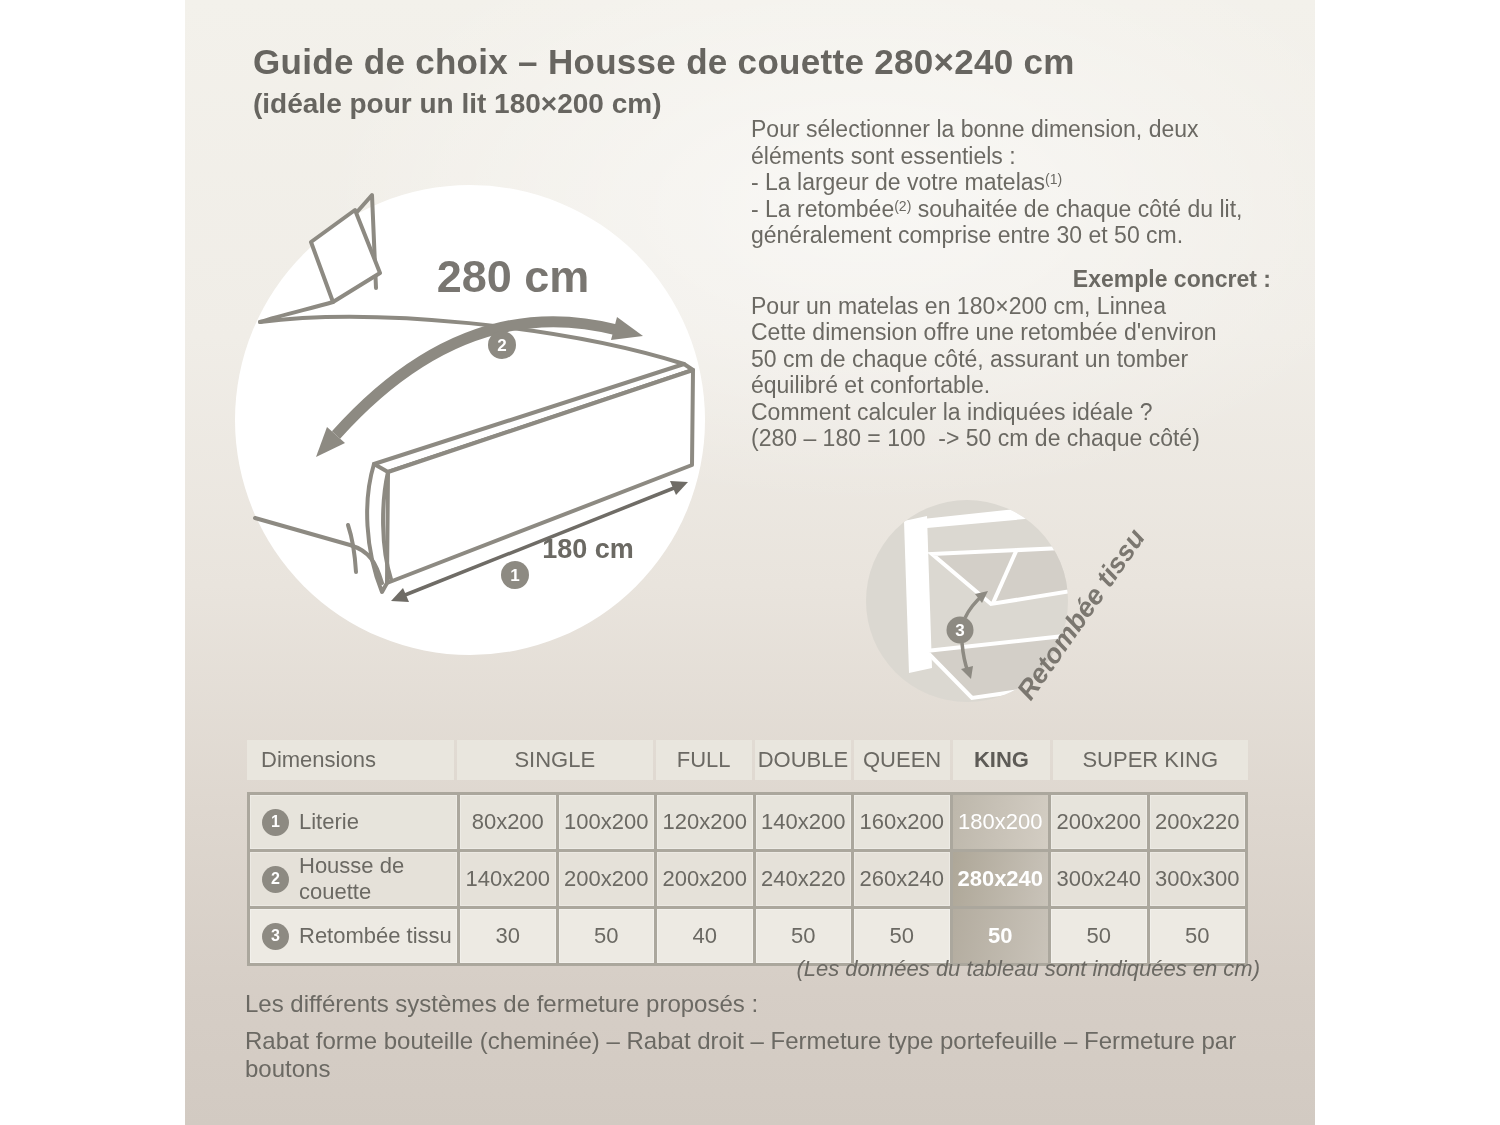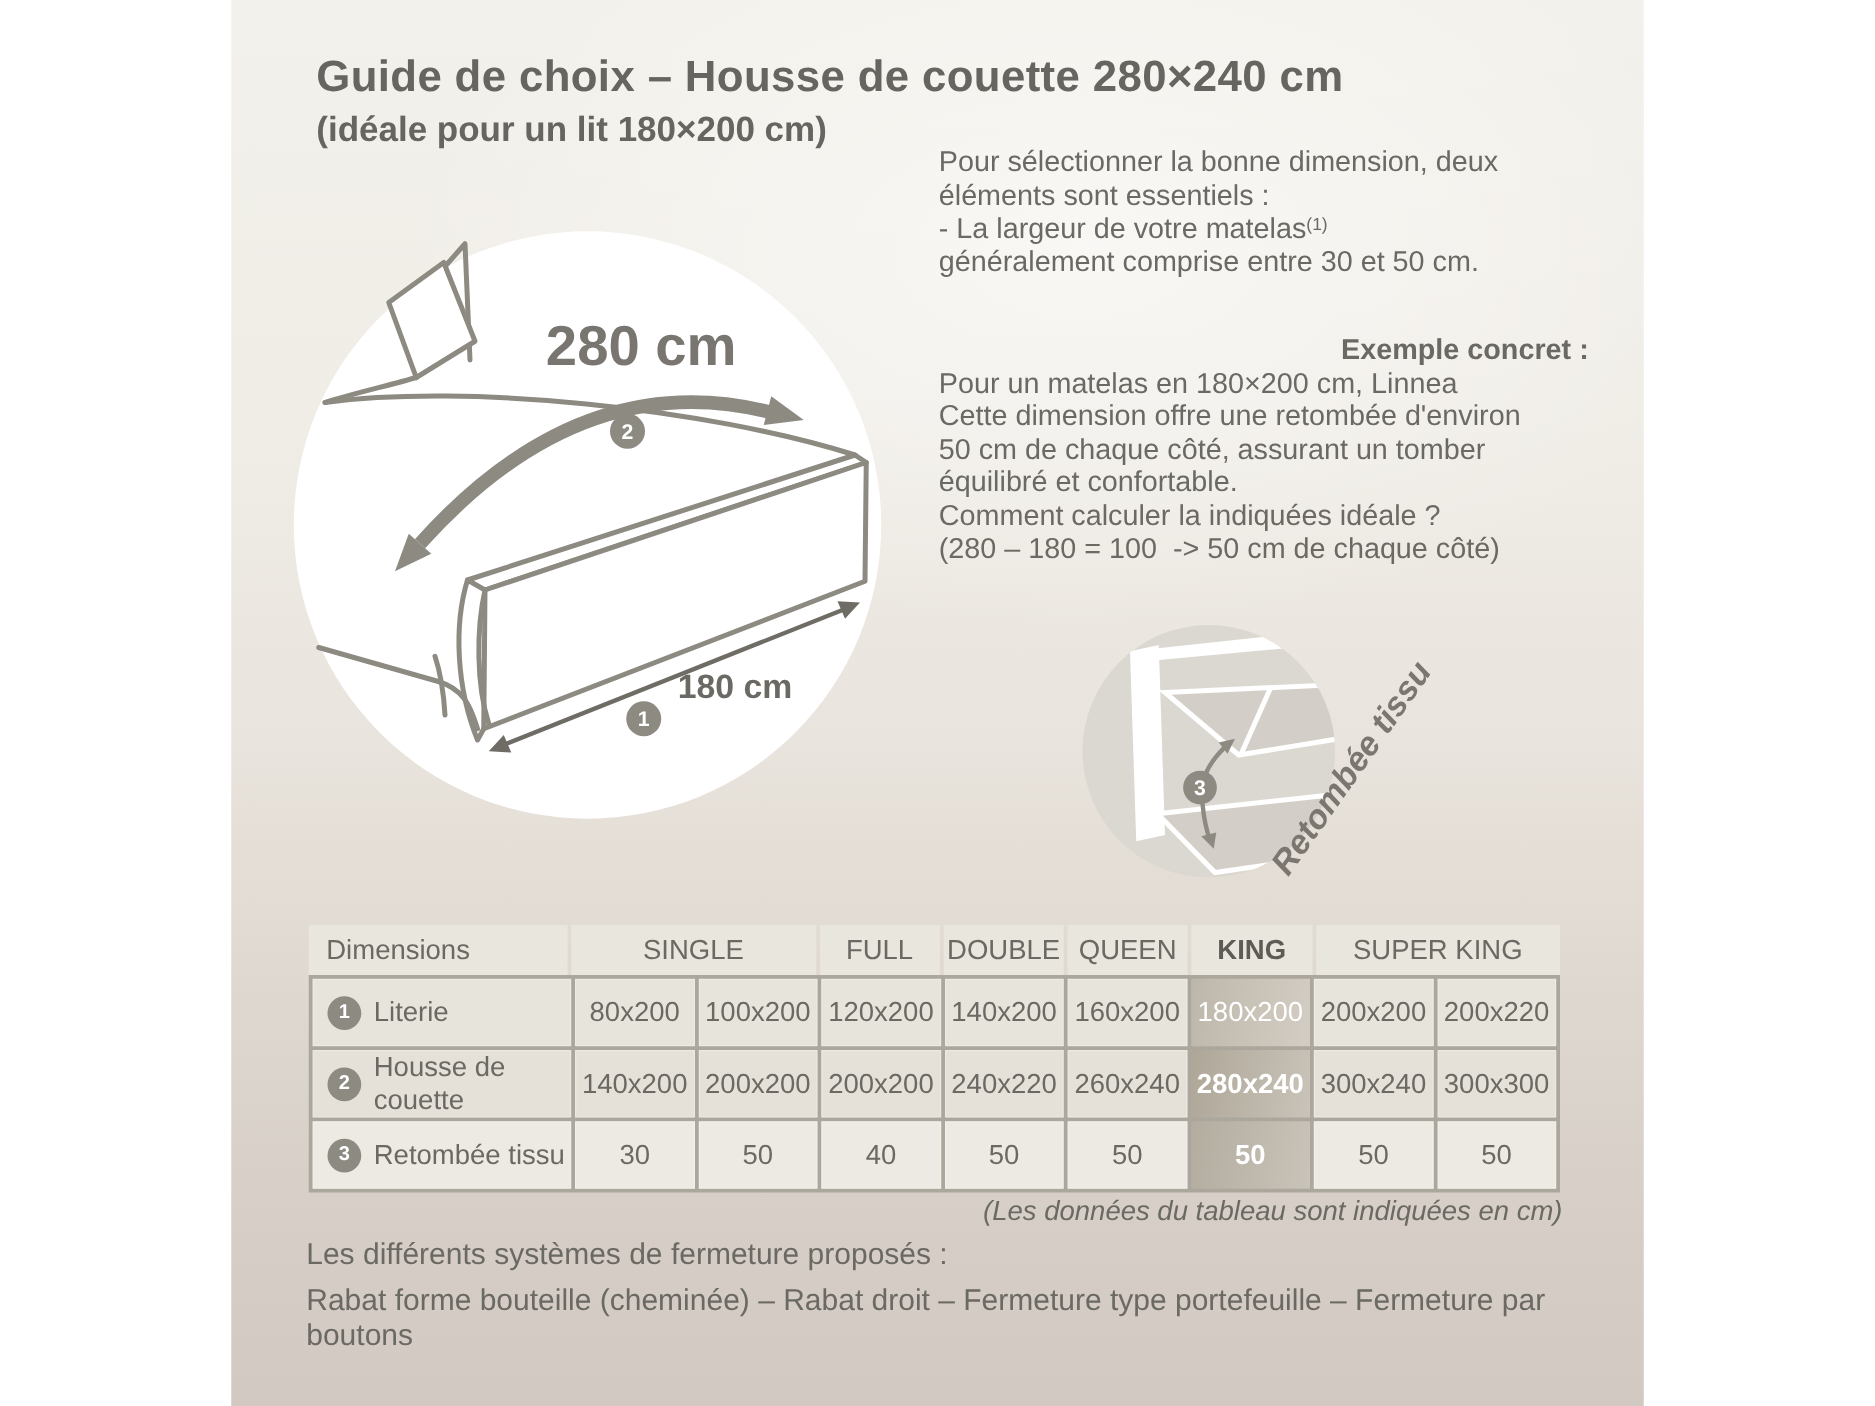--- a/index.html
+++ b/index.html
@@ -26,58 +26,59 @@
   .example .hd { font-weight:bold;text-align:right; }
   .example .ln { white-space:pre-wrap; }
 
   .bed-svg { left:48px; top:183px; }
   .bed-svg text, .drop-svg text { font-family:"Liberation Sans", sans-serif; }
   .drop-svg { left:680px; top:497px; }
   .drop-label { left:826px; top:688px; transform:rotate(-55deg); transform-origin:0 0;
     font-size:27px; font-weight:bold; font-style:italic; color:#7b7770; white-space:nowrap; }
 
   .table-wrap { left:62px; top:740px; width:1001px; }
-  .thead { display:grid; grid-template-columns:207px repeat(8,1fr); gap:3px; height:40px; margin-bottom:0; }
+  .thead { display:grid; grid-template-columns:207px repeat(8,1fr); gap:3px; height:40px; margin-bottom:12px; }
   .th { background:#e9e6de; display:flex; align-items:center; justify-content:center;
         font-size:22px; color:#6b6963; }
   .th.dims { justify-content:flex-start; padding-left:14px; }
   .th.kingh { font-weight:bold; color:#5d5b56; }
   .span2 { grid-column:span 2; }
   .tbody { background:#aba79d; padding:3px; display:grid; grid-template-columns:207px repeat(8,1fr); gap:3px; }
   .td { height:54px; display:flex; align-items:center; justify-content:center;
         font-size:22px; color:#6b6963; box-shadow:inset 0 0 0 1px rgba(255,255,255,0.28); }
   .r1 { background:#e7e4dc; } .r2 { background:#e5e1d9; } .r3 { background:#edeae3; }
   .lbl { justify-content:flex-start; padding-left:12px; gap:10px; }
   .badge { width:27px; height:27px; border-radius:50%; background:#8d8a82; color:#ffffff;
            font-weight:bold; font-size:16px; display:flex; align-items:center; justify-content:center;
            flex:0 0 27px; }
   .k1 { background:linear-gradient(100deg,#bdb7ab 0%,#d3cdc3 100%); color:#ffffff; box-shadow:none; }
   .k2 { background:linear-gradient(100deg,#aea798 0%,#c9c3b9 100%); color:#ffffff; font-weight:bold; box-shadow:none; }
   .k3 { background:linear-gradient(100deg,#b3ac9f 0%,#c9c3b9 100%); color:#ffffff; font-weight:bold; box-shadow:none; }
 
-  .note { left:64px; top:956px; width:1001px; text-align:right; font-style:italic;
+  .note { left:74px; top:956px; width:1001px; text-align:right; font-style:italic;
           font-size:22px; color:#6b6963; }
   .closures-h { left:60px; top:990px; font-size:24px; color:#6b6963; text-underline-offset:5px; }
   .closures { left:60px; top:1027px; font-size:24px; color:#6b6963; }
 
   .watermark { left:20px; top:1056px; display:flex; align-items:center; gap:8px;
                opacity:0.45; color:#ac9d8e; font-size:42px; letter-spacing:2px; }
 </style>
 </head>
 <body>
 
 <div class="panel">
 
   <div class="abs page-title">Guide de choix – Housse de couette 280×240 cm</div>
   <div class="abs page-subtitle">(idéale pour un lit 180×200 cm)</div>
 
   <div class="abs intro">
     <div class="ln">Pour sélectionner la bonne dimension, deux</div>
     <div class="ln">éléments sont essentiels :</div>
     <div class="ln"><span>- La largeur de votre matelas</span><span class="sup">(1)</span></div>
+    <div class="ln"><span>- La retombée</span><span class="sup">(2)</span><span> souhaitée de chaque côté du lit,</span></div>
     <div class="ln">généralement comprise entre 30 et 50 cm.</div>
   </div>
 
   <div class="abs example">
     <div class="hd">Exemple concret :</div>
     <div class="ln">Pour un matelas en 180×200 cm, Linnea</div>
     <div class="ln">Cette dimension offre une retombée d'environ</div>
     <div class="ln">50 cm de chaque côté, assurant un tomber</div>
     <div class="ln">équilibré et confortable.</div>
     <div class="ln">Comment calculer la indiquées idéale ?</div>

